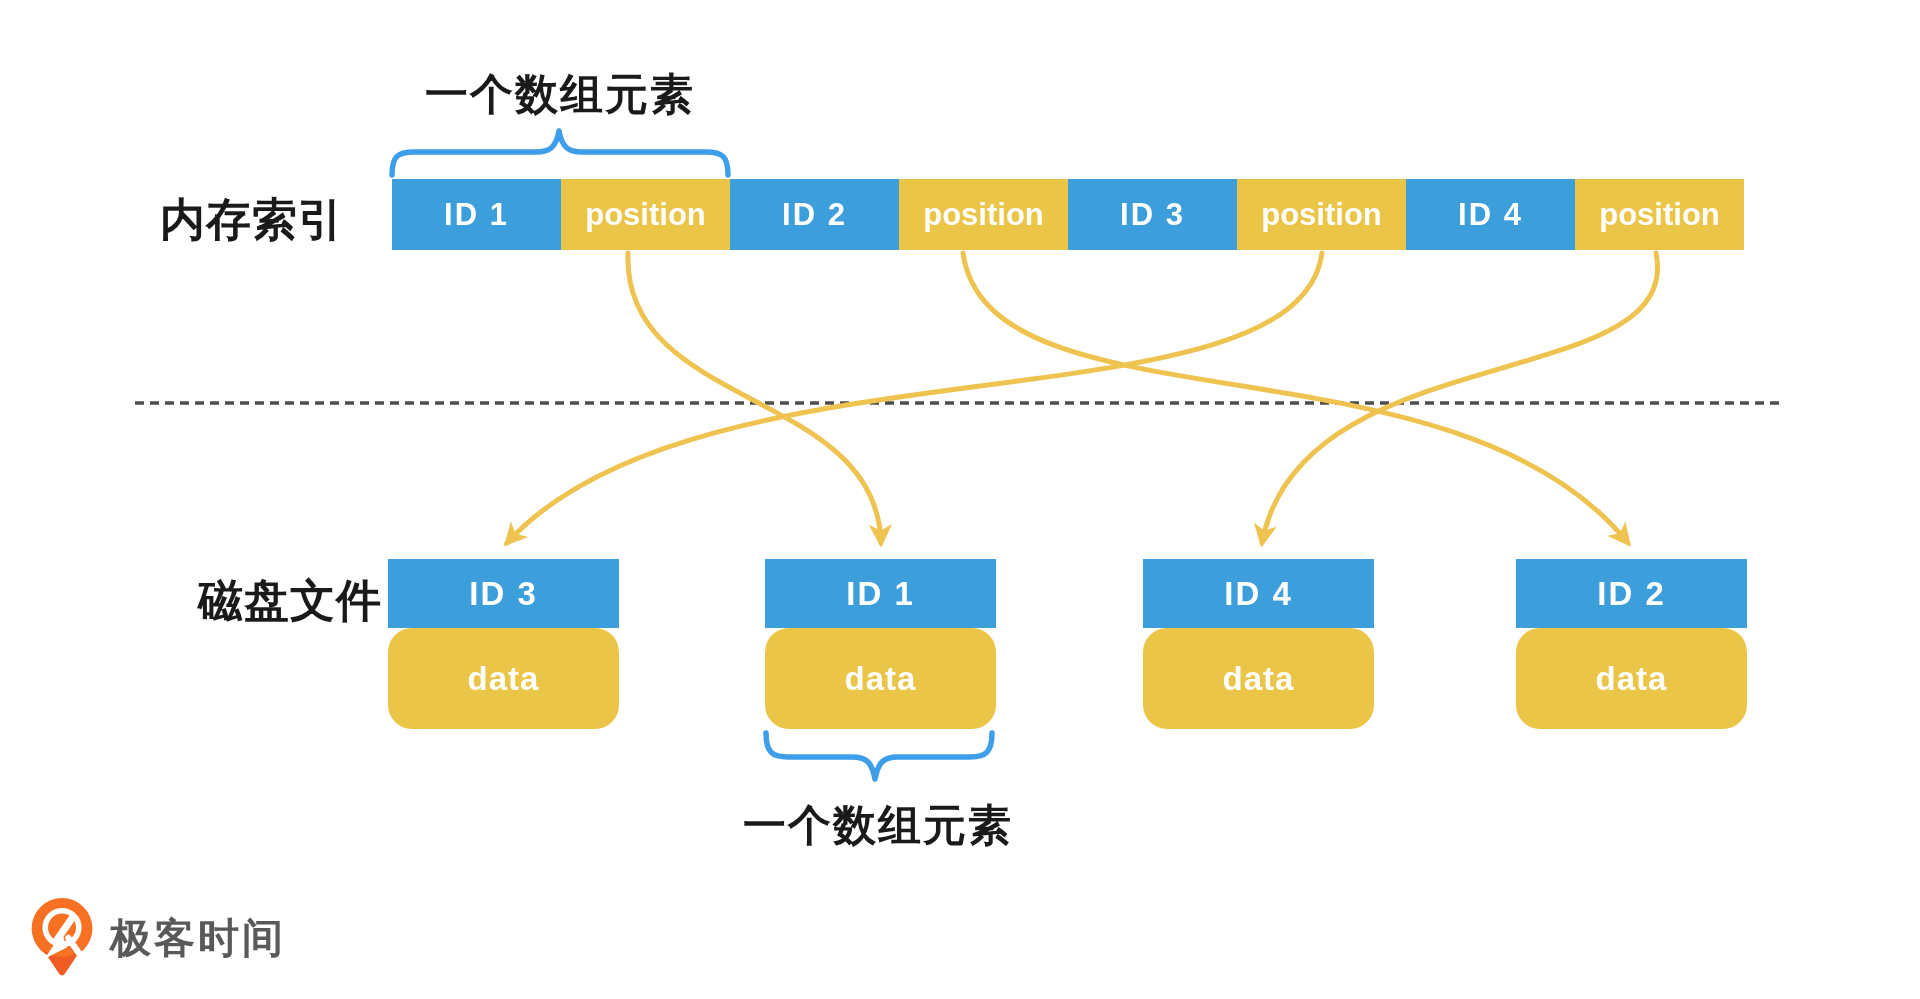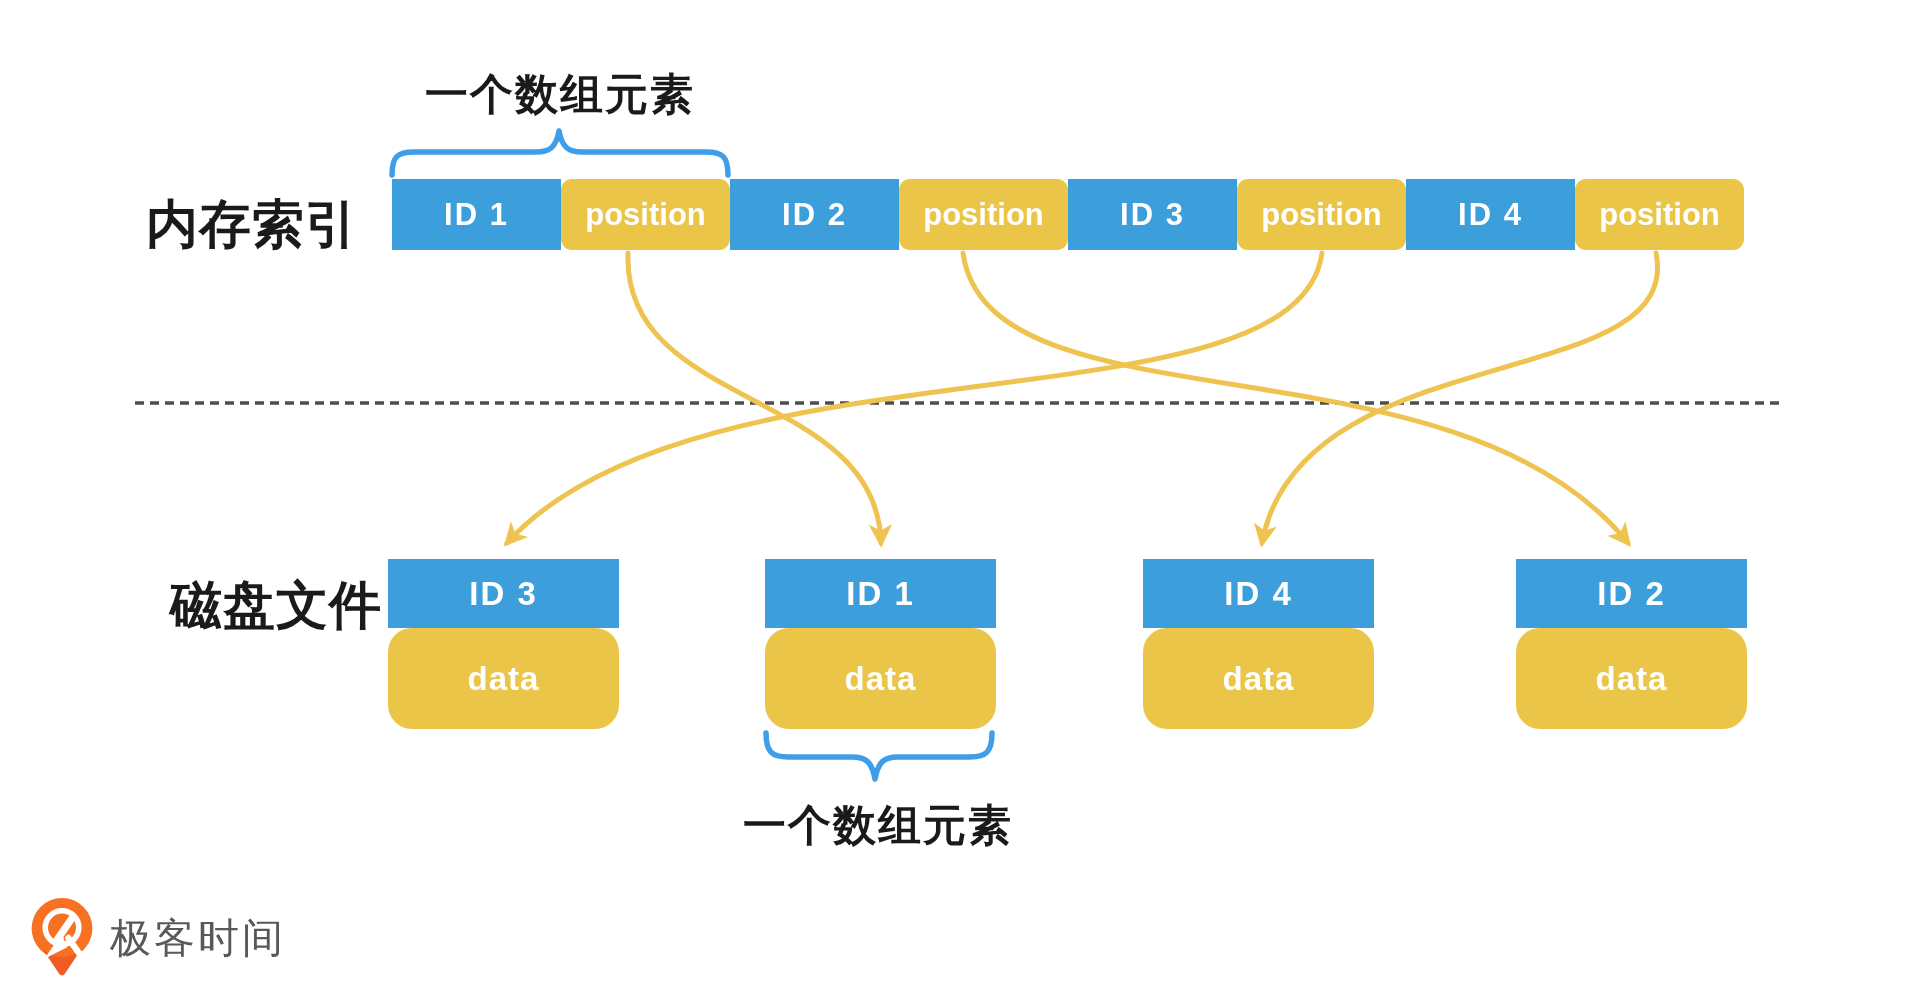--- a/index.html
+++ b/index.html
@@ -22,38 +22,38 @@
     font-family:"Liberation Sans","DejaVu Sans",sans-serif;
     position:relative;
     overflow:hidden;
   }
   .stage{position:absolute;left:0;top:0;width:1920px;height:762px;background:var(--background);}
   svg.overlay{position:absolute;left:0;top:0;width:1920px;height:999px;}
 
   
   .side-label{
     position:absolute;width:260px;text-align:center;
-    font-size:52px;font-weight:600;color:var(--label-black);
+    font-size:45px;font-weight:600;color:var(--label-black);
     letter-spacing:1px;white-space:nowrap;
   }
   .side-label.mem{left:122px;top:190px;}
   .side-label.disk{left:122px;top:571px;text-align:right;}
 
   
   .mem-row{
     position:absolute;left:392px;top:179px;width:1352px;height:71px;
     display:flex;flex-direction:row;
   }
   .cell{
     flex:1 1 0;display:flex;align-items:center;justify-content:center;
     color:var(--cell-text-white);font-weight:bold;font-size:31px;
     white-space:nowrap;
   }
   .cell.blue{background:var(--cell-blue);letter-spacing:2px;}
-  .cell.yellow{background:var(--cell-yellow);letter-spacing:0px;border-radius:11px;}
+  .cell.yellow{background:var(--cell-yellow);letter-spacing:0px;}
 
   
   .caption{
     position:absolute;text-align:center;font-size:43px;font-weight:600;
     color:var(--label-black);white-space:nowrap;letter-spacing:2px;
   }
   .caption.top{left:360px;top:66px;width:400px;}
   .caption.bottom{left:678px;top:797px;width:400px;}
 
   
@@ -73,21 +73,21 @@
   .block.b3{left:1143px;}
   .block.b4{left:1516px;}
 
   
   .logo{
     position:absolute;left:28px;top:898px;height:80px;
     display:flex;align-items:center;gap:14px;
   }
   .logo .logo-icon{width:68px;height:80px;}
   .logo .logo-text{
-    font-size:41px;font-weight:normal;color:var(--logo-text-gray);
+    font-size:41px;font-weight:bold;color:var(--logo-text-gray);
     letter-spacing:3px;white-space:nowrap;
   }
 </style>
 </head>
 <body>
 
 <div class="stage">
 
   <svg class="overlay" viewBox="0 0 1920 999">
     <defs>

